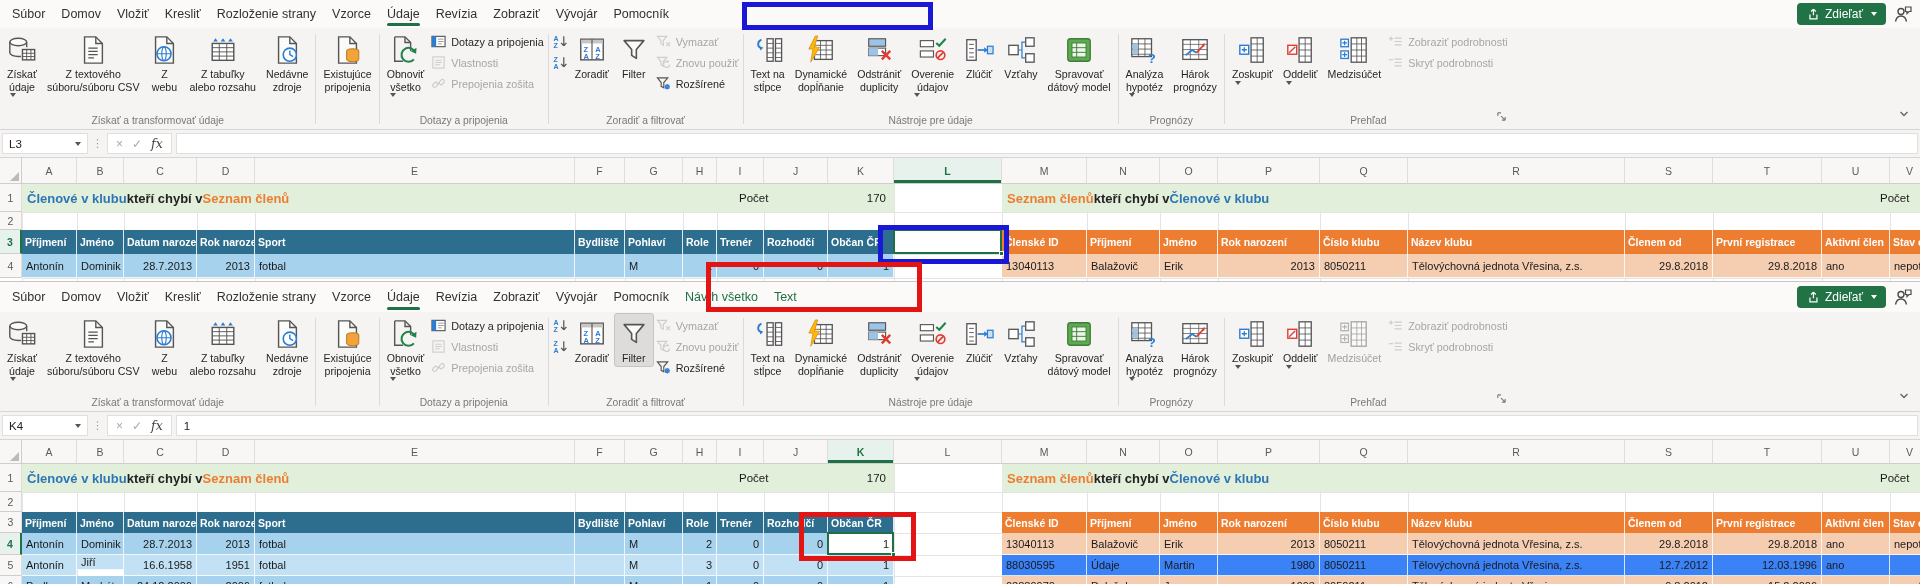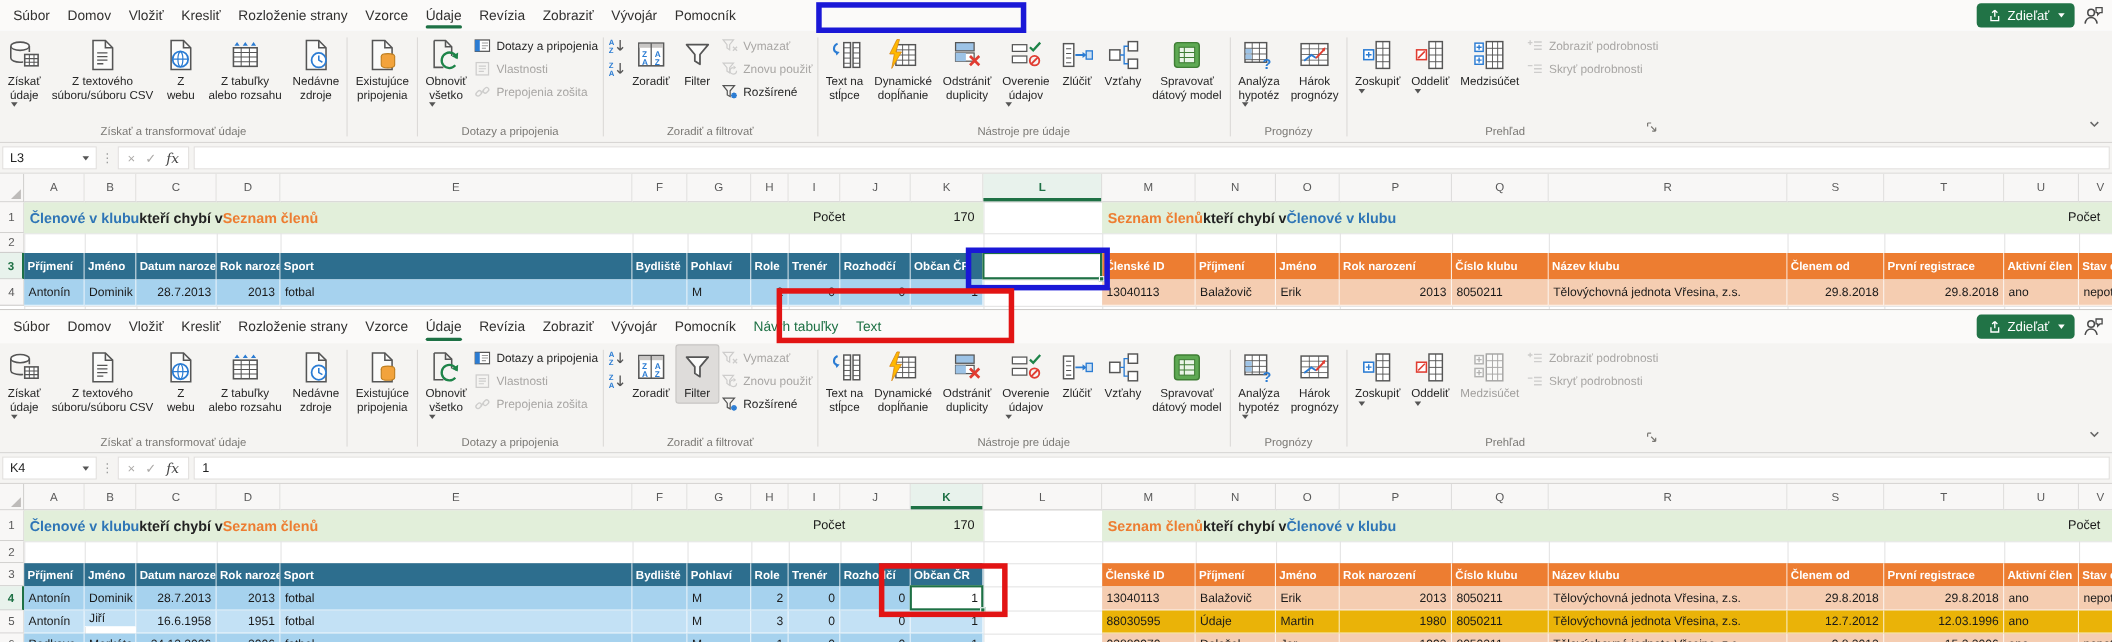--- a/index.html
+++ b/index.html
@@ -56,21 +56,21 @@
   .rowhdr.sel{border-right:2px solid #1E7145}
   .hdr-underline{position:absolute;left:0;right:0;bottom:0;height:3px;background:var(--xlgreen)}
   .cell{position:absolute;display:flex;align-items:center;padding:0 4px;font-size:11px;white-space:nowrap;overflow:hidden;color:#1a1a1a}
   .num{justify-content:flex-end}
   .c-title{background:var(--green);font-weight:bold;font-size:13px;padding-left:5px}
   .t-blue{color:#2E75B6}.t-orange{color:#ED7D31}.t-black{color:#222}
   .c-pocet{background:transparent;font-size:11.5px}
   .c-th{background:var(--teal);color:#fff;font-weight:bold;font-size:10.5px;border-right:1px solid rgba(255,255,255,.85);padding:0 3px}
   .c-oh{background:var(--orangeh);color:#fff;font-weight:bold;font-size:10.5px;border-right:1px solid rgba(255,255,255,.85);padding:0 3px}
   .c-bd{background:#A6D2EE}.c-bl{background:#C3E1F5}
-  .c-od{background:#F5CDB1}.c-ol{background:#eab308}
+  .c-od{background:#F5CDB1}.c-ol{background:#3b82f6}
   .c-bd,.c-bl,.c-od,.c-ol{border-right:1px solid rgba(255,255,255,.8);border-bottom:1px solid rgba(255,255,255,.8)}
   .selbox{position:absolute;border:2px solid var(--xlgreen);background:#fff;display:flex;align-items:center;justify-content:flex-end;padding:0 3px;font-size:11px;color:#1a1a1a}
   .fillh{position:absolute;width:5px;height:5px;background:var(--xlgreen);border:1px solid #fff;right:-4px;bottom:-4px}
   
   #annots{position:absolute;left:0;top:0;width:1920px;height:584px;pointer-events:none;z-index:100}
   .annot{position:absolute;pointer-events:none}
   .annot.blue{border:5px solid #1A18D7}
   .annot.red{border:5px solid #E21414}
 </style>
 </head>
@@ -736,21 +736,21 @@
         <div class="mtab">Domov</div>
         <div class="mtab">Vložiť</div>
         <div class="mtab">Kresliť</div>
         <div class="mtab">Rozloženie strany</div>
         <div class="mtab">Vzorce</div>
         <div class="mtab active">Údaje</div>
         <div class="mtab">Revízia</div>
         <div class="mtab">Zobraziť</div>
         <div class="mtab">Vývojár</div>
         <div class="mtab">Pomocník</div>
-        <div class="mtab ctx">Návrh tabuľky</div>
+        <div class="mtab ctx">Návrh všetko</div>
         <div class="mtab ctx">Text</div>
         <div class="share">
           <svg width="14" height="14">
             <use href="#i-share"></use>
           </svg>
           <span>Zdieľať</span>
           <span class="dd"></span>
         </div>
         <div class="personbtn">
           <svg width="20" height="20">

